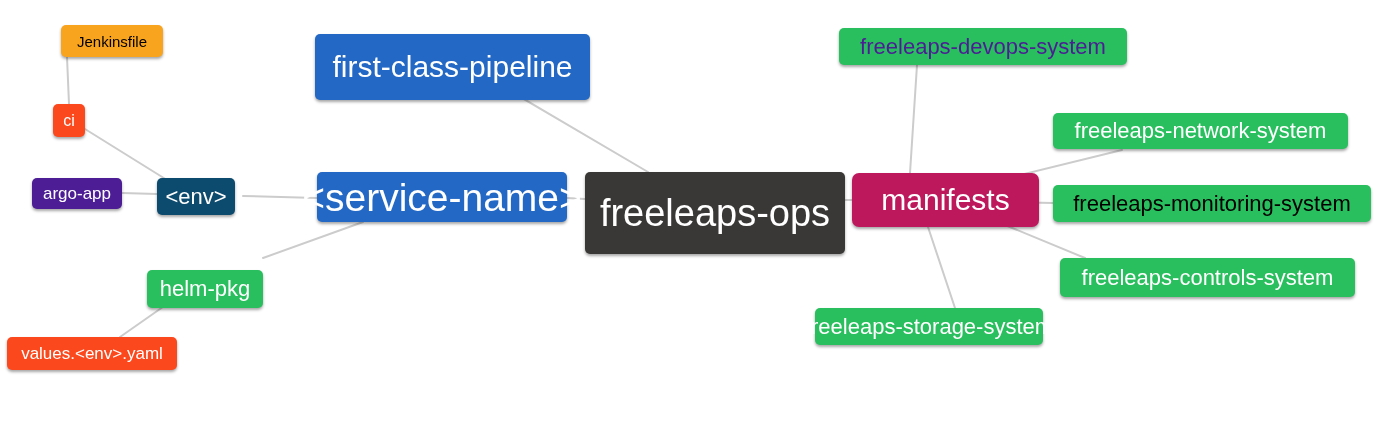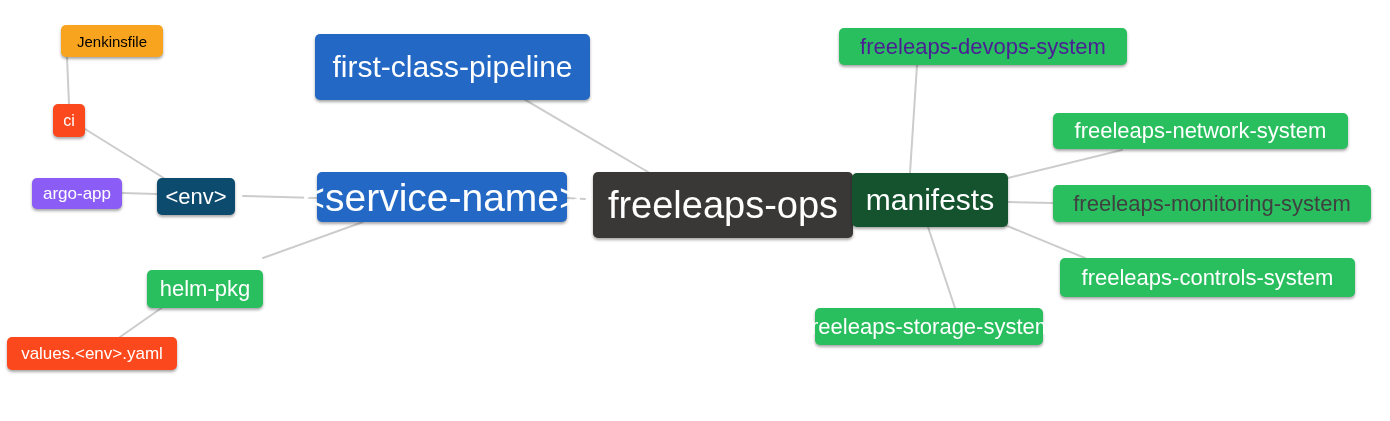--- a/index.html
+++ b/index.html
@@ -41,29 +41,29 @@
       <line x1="505" y1="88" x2="648" y2="172" stroke="#cccccc" stroke-width="2" stroke-linecap="round"></line>
       <line x1="567" y1="198" x2="585" y2="199" stroke="#cccccc" stroke-width="2" stroke-linecap="round"></line>
       <line x1="845" y1="200" x2="852" y2="200" stroke="#cccccc" stroke-width="2" stroke-linecap="round"></line>
       <line x1="917" y1="65" x2="910" y2="173" stroke="#cccccc" stroke-width="2" stroke-linecap="round"></line>
       <line x1="1008" y1="178" x2="1122" y2="150" stroke="#cccccc" stroke-width="2" stroke-linecap="round"></line>
       <line x1="1008" y1="202" x2="1053" y2="203" stroke="#cccccc" stroke-width="2" stroke-linecap="round"></line>
       <line x1="1005" y1="225" x2="1085" y2="258" stroke="#cccccc" stroke-width="2" stroke-linecap="round"></line>
       <line x1="928" y1="227" x2="955" y2="308" stroke="#cccccc" stroke-width="2" stroke-linecap="round"></line>
     </svg>
   <div id="node-layer">
-      <div class="node" style="left: 585px; top: 172px; width: 260px; height: 66px; font-size: 38px; background: rgb(58, 56, 54); color: rgb(255, 255, 255); margin-left: 8px;">freeleaps-ops</div>
+      <div class="node" style="left: 585px; top: 172px; width: 260px; height: 82px; font-size: 38px; background: rgb(58, 56, 54); color: rgb(255, 255, 255);">freeleaps-ops</div>
       <div class="node" style="left: 315px; top: 34px; width: 275px; height: 66px; font-size: 30px; background: rgb(34, 104, 196); color: rgb(255, 255, 255);">first-class-pipeline</div>
       <div class="node" style="left: 317px; top: 172px; width: 250px; height: 50px; font-size: 39px; background: rgb(34, 104, 196); color: rgb(255, 255, 255);">&lt;service-name&gt;</div>
-      <div class="node" style="left: 852px; top: 173px; width: 156px; height: 54px; font-size: 30px; background: #14532d; color: rgb(255, 255, 255);">manifests</div>
+      <div class="node" style="left: 852px; top: 173px; width: 187px; height: 54px; font-size: 30px; background: #be185d; color: rgb(255, 255, 255); border-radius: 7px;">manifests</div>
       <div class="node" style="left: 157px; top: 178px; width: 78px; height: 37px; font-size: 22px; background: #0c4a6e; color: rgb(255, 255, 255);">&lt;env&gt;</div>
       <div class="node" style="left: 147px; top: 270px; width: 116px; height: 38px; font-size: 22px; background: rgb(41, 191, 94); color: rgb(255, 255, 255);">helm-pkg</div>
-      <div class="node" style="left: 32px; top: 178px; width: 90px; height: 31px; font-size: 17px; background: #8b5cf6; color: rgb(255, 255, 255);">argo-app</div>
+      <div class="node" style="left: 32px; top: 178px; width: 90px; height: 31px; font-size: 17px; background: #4c1d95; color: rgb(255, 255, 255);">argo-app</div>
       <div class="node" style="left: 53px; top: 104px; width: 32px; height: 33px; font-size: 16px; background: rgb(251, 72, 29); color: rgb(255, 255, 255);">ci</div>
       <div class="node" style="left: 18px; top: 25px; width: 102px; height: 32px; font-size: 15px; background: rgb(248, 164, 31); color: #000000; margin-left: 43px;">Jenkinsfile</div>
       <div class="node" style="left: 7px; top: 337px; width: 170px; height: 33px; font-size: 17px; background: rgb(251, 72, 29); color: rgb(255, 255, 255);">values.&lt;env&gt;.yaml</div>
       <div class="node" style="left: 795px; top: 28px; width: 288px; height: 37px; font-size: 22px; background: rgb(41, 191, 94); color: #4c1d95; margin-left: 44px;">freeleaps-devops-system</div>
       <div class="node" style="left: 1053px; top: 113px; width: 295px; height: 36px; font-size: 22px; background: rgb(41, 191, 94); color: rgb(255, 255, 255);">freeleaps-network-system</div>
-      <div class="node" style="left: 1053px; top: 185px; width: 318px; height: 37px; font-size: 22px; background: rgb(41, 191, 94); color: #404040;">freeleaps-monitoring-system</div>
+      <div class="node" style="left: 1053px; top: 185px; width: 318px; height: 37px; font-size: 22px; background: rgb(41, 191, 94); color: #000000;">freeleaps-monitoring-system</div>
       <div class="node" style="left: 1060px; top: 258px; width: 295px; height: 39px; font-size: 22px; background: rgb(41, 191, 94); color: rgb(255, 255, 255);">freeleaps-controls-system</div>
       <div class="node" style="left: 815px; top: 308px; width: 228px; height: 37px; font-size: 22px; background: rgb(41, 191, 94); color: rgb(255, 255, 255);">freeleaps-storage-system</div>
     </div>
 </div>
 
 </body></html>

